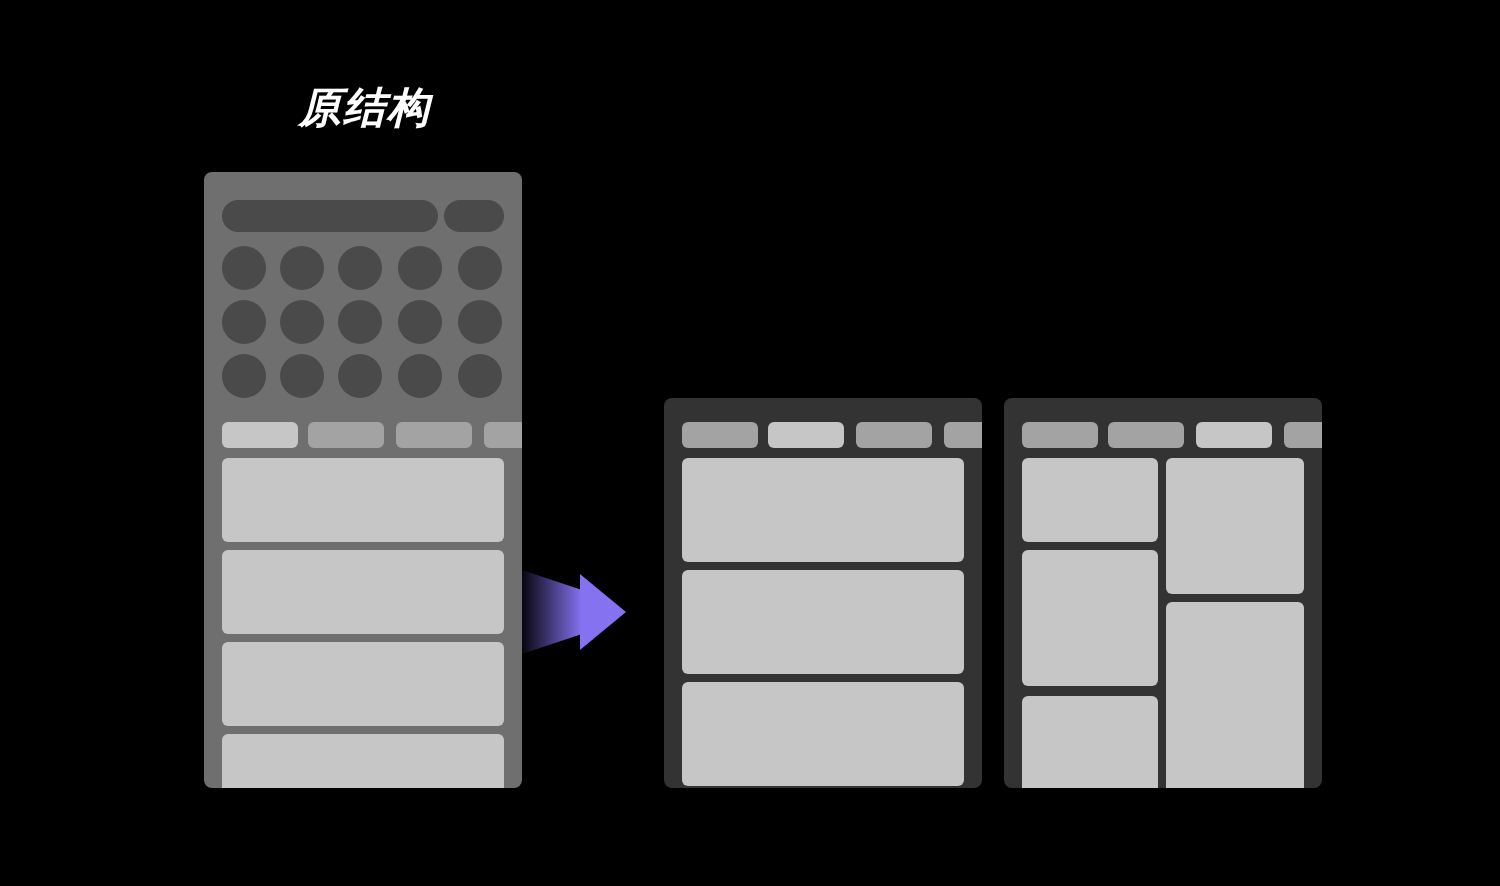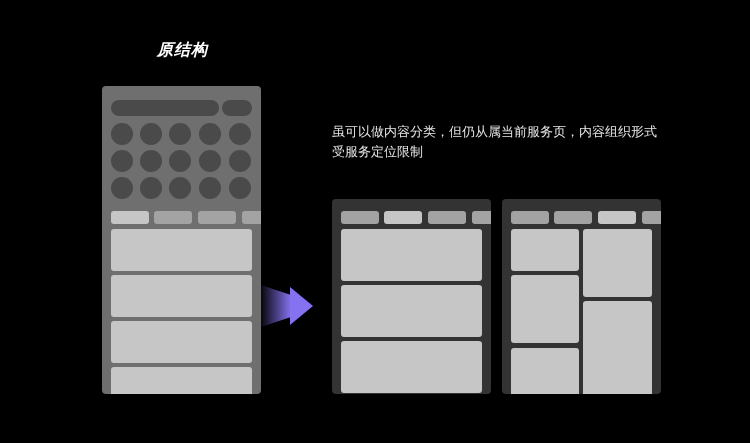--- a/index.html
+++ b/index.html
@@ -3,21 +3,21 @@
 <meta charset="utf-8">
 <style>
   html, body { margin: 0; padding: 0; }
   body {
     width: 750px; height: 443px; background: #000; position: relative; overflow: hidden;
     font-family: "DejaVu Sans", "Liberation Sans", sans-serif;
   }
   .abs { position: absolute; }
   .title {
     left: 100px; top: 40px; width: 165px; text-align: center;
-    color: #fff; font-size: 16px; font-weight: bold; font-style: italic; letter-spacing: 1px;
+    color: #fff; font-size: 21px; font-weight: bold; font-style: italic; letter-spacing: 1px;
   }
   .panel { overflow: hidden; border-radius: 4px; }
   .p-orig { left: 102px; top: 86px; width: 159px; height: 308px; background: #6f6f6f; }
   .p-mid  { left: 332px; top: 199px; width: 159px; height: 195px; background: #333; }
   .p-right{ left: 502px; top: 199px; width: 159px; height: 195px; background: #333; }
   .pill { background: #4a4a4a; border-radius: 8px; }
   .circle { width: 22px; height: 22px; border-radius: 50%; background: #4a4a4a; }
   .tab { height: 13px; border-radius: 3px; }
   .card { background: #c6c6c6; border-radius: 3px; }
   .desc { left: 332px; top: 122px; color: #fff; }
@@ -70,21 +70,20 @@
     <linearGradient id="tailGrad" x1="0" y1="0" x2="1" y2="0">
       <stop offset="0" stop-color="#8472f0" stop-opacity="0.05"></stop>
       <stop offset="1" stop-color="#8472f0" stop-opacity="1"></stop>
     </linearGradient>
   </defs>
   <polygon points="0,0 30,10 30,32 0,42" fill="url(#tailGrad)"></polygon>
   <polygon points="29,2 52,21 29,40" fill="#8472f0"></polygon>
 </svg>
 
 <div class="abs desc">
-  <div class="desc-body">虽可以做内容分类，但仍从属当前服务页，内容组织形式受服务定位限制</div>
 </div>
 
 <div class="abs panel p-mid">
   <div class="abs tab" style="left:9px;top:12px;width:38px;background:#a3a3a3;"></div>
   <div class="abs tab" style="left:52px;top:12px;width:38px;background:#c6c6c6;"></div>
   <div class="abs tab" style="left:96px;top:12px;width:38px;background:#a3a3a3;"></div>
   <div class="abs tab" style="left:140px;top:12px;width:38px;background:#a3a3a3;"></div>
 
   <div class="abs card" style="left:9px;top:30px;width:141px;height:52px;"></div>
   <div class="abs card" style="left:9px;top:86px;width:141px;height:52px;"></div>

